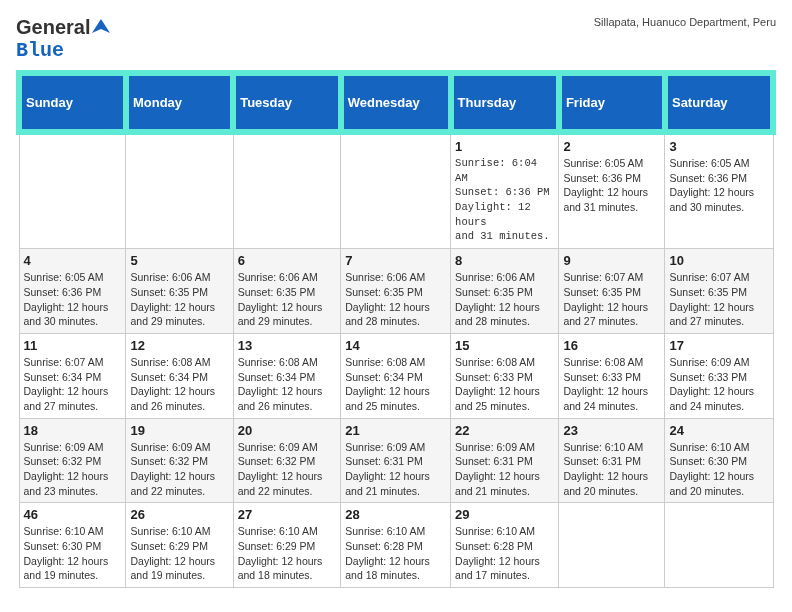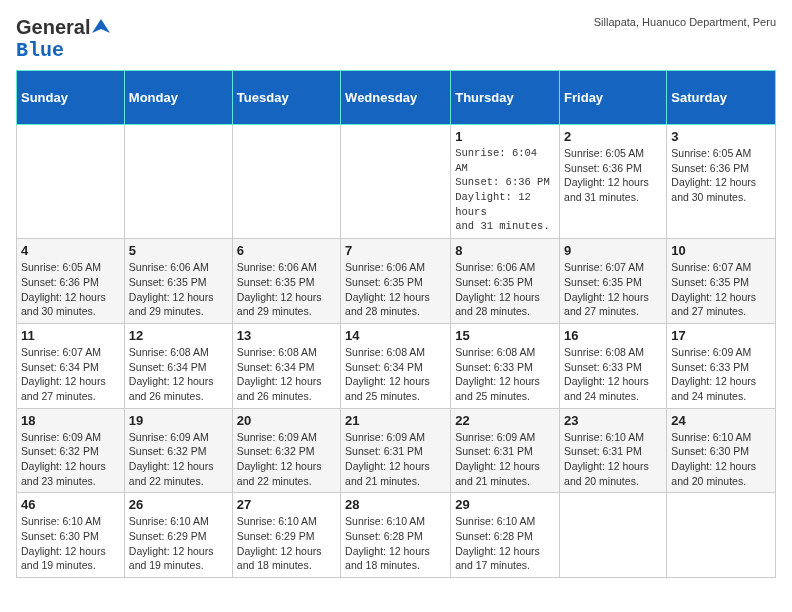--- a/index.html
+++ b/index.html
@@ -55,21 +55,21 @@
     }
     .calendar thead tr {
       background-color: #1565c0;
       color: #fff;
     }
     .calendar thead th {
       padding: 19px 4px;
       text-align: left;
       font-size: 13px;
       font-weight: bold;
-      border: 1px solid #5eead4;
+      border: 6px solid #5eead4;
     }
     .calendar tbody td {
       vertical-align: top;
       border: 1px solid #ccc;
       padding: 4px 4px;
       width: 113px;
       min-height: 80px;
       background: #fff;
     }
     .calendar tbody tr:nth-child(even) td {

